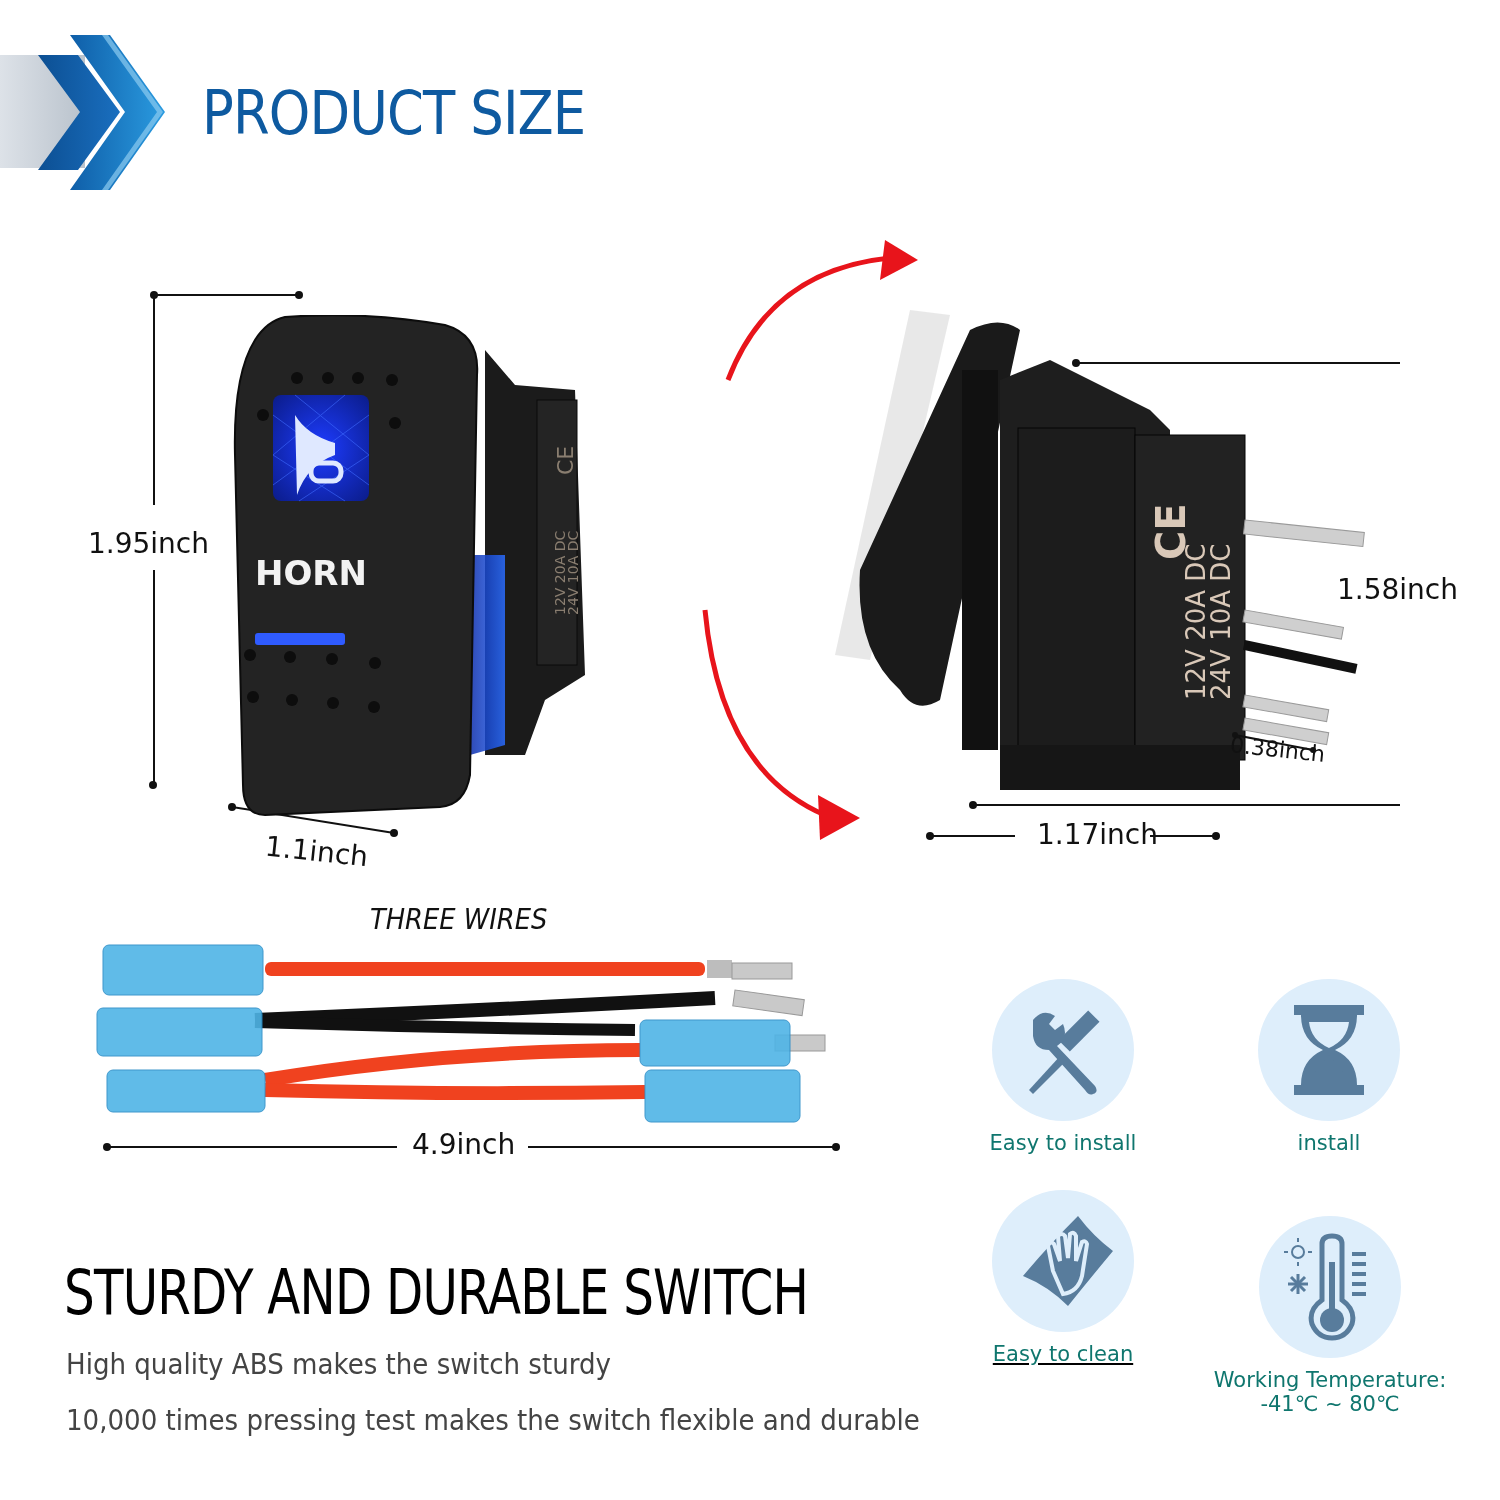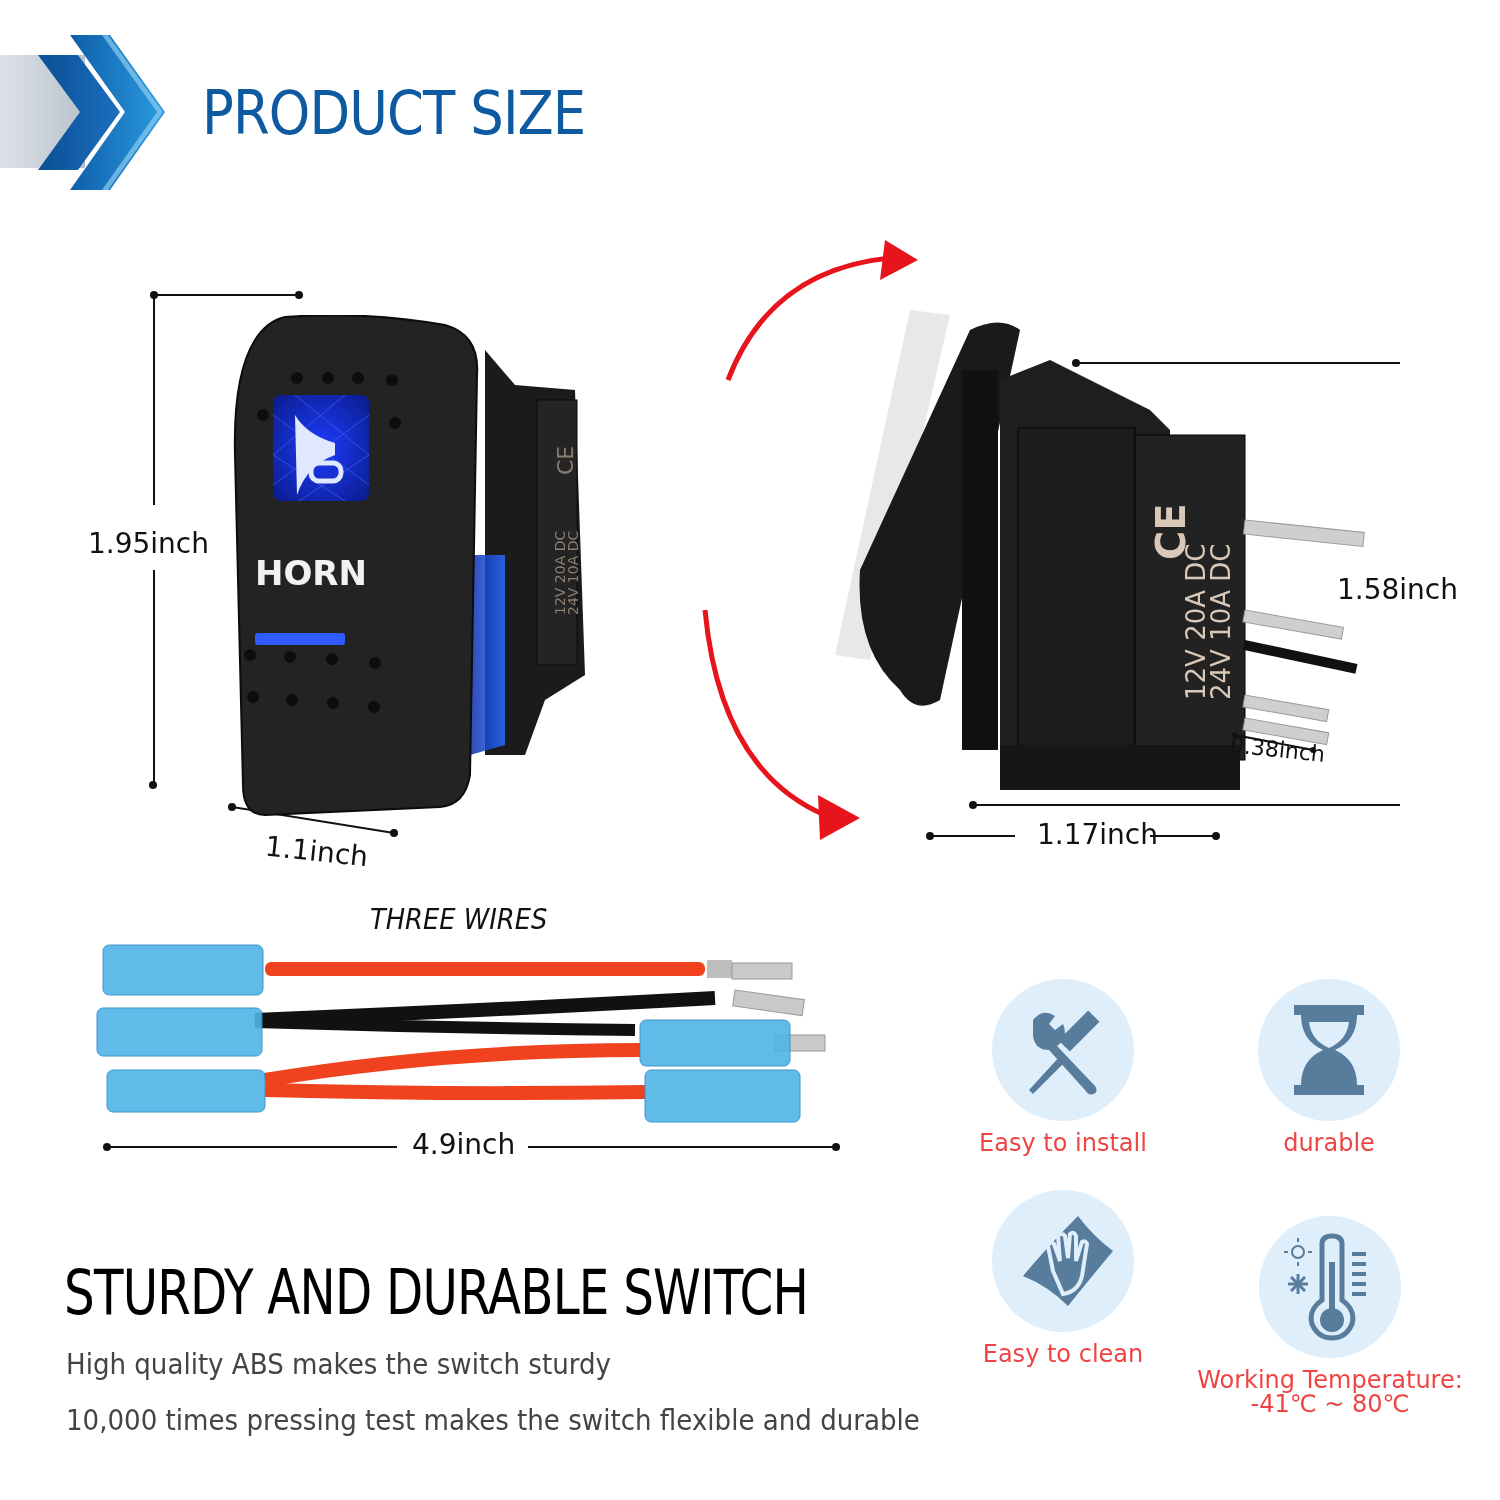--- a/index.html
+++ b/index.html
@@ -20,21 +20,21 @@
   .switch-front { left: 215px; top: 315px; width: 380px; height: 520px; }
   .switch-side { left: 700px; top: 230px; width: 700px; height: 640px; }
 
   
   .wires { left: 95px; top: 930px; width: 740px; height: 200px; }
   .wires-title { left: 370px; top: 903px; font-size: 28px; font-style: italic; color: #111; font-family: "DejaVu Sans", sans-serif; transform: scaleX(0.92); transform-origin: left top; }
 
   
   .feature { width: 200px; text-align: center; }
   .feature .circle { width: 142px; height: 142px; border-radius: 50%; background: #deeefb; margin: 0 auto; display: flex; align-items: center; justify-content: center; }
-  .feature .label { font-size: 24px; color: #ef4444; margin-top: 10px; line-height: 24px; font-family: "DejaVu Sans", sans-serif; }
+  .feature .label { font-size: 21px; color: #0f766e; margin-top: 10px; line-height: 24px; font-family: "DejaVu Sans", sans-serif; }
 
   
   .headline { left: 64px; top: 1256px; font-size: 62px; color: #000; font-family: "DejaVu Sans", sans-serif; transform: scaleX(0.78); transform-origin: left top; letter-spacing: -1px; }
   .sub { left: 66px; font-size: 29px; color: #444; font-family: "DejaVu Sans", sans-serif; transform: scaleX(0.9); transform-origin: left top; }
 </style>
 </head>
 <body>
 
 <div class="abs header-chevrons">
   <svg width="180" height="155" viewBox="0 0 180 155">
@@ -237,23 +237,23 @@
 </div>
 <div class="abs feature" style="left:1229px;top:979px;">
   <div class="circle">
     <svg width="80" height="100" viewBox="0 0 80 100" fill="#587c9c">
       <rect x="5" y="5" width="70" height="10"></rect>
       <rect x="5" y="85" width="70" height="10"></rect>
       <path d="M12,15 L68,15 Q68,40 46,50 Q68,60 68,85 L12,85 Q12,60 34,50 Q12,40 12,15 Z M20,22 Q22,40 40,48 Q58,40 60,22 Z" fill-rule="evenodd"></path>
       <polygon points="40,55 62,82 18,82"></polygon>
     </svg>
   </div>
-  <div class="label">durable</div>
-</div>
-<div class="abs feature" style="left:963px;top:1190px;">
+  <div class="label">install</div>
+</div>
+<div class="abs feature" style="left:963px;top:1190px;text-decoration:underline;">
   <div class="circle">
     <svg width="110" height="110" viewBox="0 0 110 110">
       <path d="M15,70 Q40,40 70,10 Q85,30 105,45 Q80,75 60,100 Q40,80 15,70 Z" fill="#587c9c"></path>
       <path d="M45,65 L40,40 Q42,34 46,38 L52,55 L50,30 Q54,26 57,30 L60,52 L62,28 Q66,25 68,30 L68,55 L74,36 Q78,34 79,38 L74,70 Q70,86 55,88 Z" fill="none" stroke="#deeefb" stroke-width="4"></path>
     </svg>
   </div>
   <div class="label">Easy to clean</div>
 </div>
 <div class="abs feature" style="left:1185px;top:1216px;width:290px;">
   <div class="circle">

